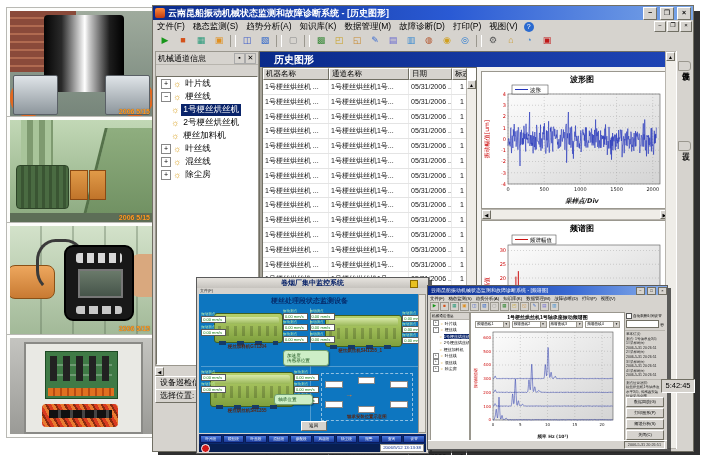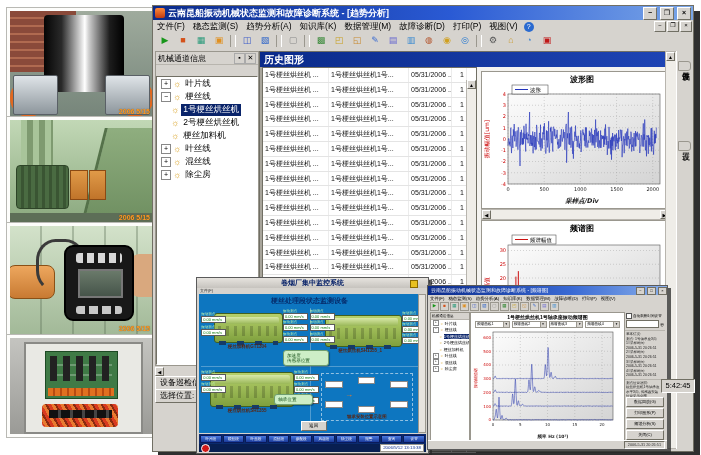--- a/index.html
+++ b/index.html
@@ -102,21 +102,21 @@
       margin:0 2px;background:#fff;flex:0 0 auto;}
   .tr-item .nico{color:#d8a020;font-size:9px;margin-right:2px;flex:0 0 auto;}
   .tr-item .lbl{padding:0 2px;}
   .tr-item.sel .lbl{background:#0a246a;color:#fff;}
   .dock-scroll{left:0;top:317px;width:102px;height:10px;}
   .dock-bar{left:0;width:102px;height:12px;font-size:8px;line-height:11px;padding:0 4px;}
 
   
   #mdi{left:104px;top:2px;width:408px;bottom:0;background:#a9a69c;border:1px solid #716f64;}
   .mdi-caption{left:0;top:0;right:0;height:15px;background:linear-gradient(90deg,#0a2a8a,#1e44b4);
-      color:#fff;font-weight:bold;font-size:10px;line-height:15px;padding-left:4px;}
+      color:#fff;font-weight:bold;font-size:10px;line-height:15px;padding-left:14px;}
   #htable{left:2px;top:15px;width:213px;bottom:1px;background:#fff;border:1px solid #716f64;}
   .th-row{display:flex;height:12px;}
   .th{border:1px solid;border-color:#fff #716f64 #716f64 #fff;background:#d6d3ce;font-size:7.5px;
       line-height:10px;padding:0 2px;white-space:nowrap;overflow:hidden;box-sizing:border-box;}
   .td-row{display:flex;height:13.8px;border-bottom:1px solid #e4e4e4;}
   .td{font-size:7px;line-height:13px;padding:0 2px;white-space:nowrap;overflow:hidden;
       border-right:1px solid #ececec;box-sizing:border-box;color:#111;}
   #htable .vsb{position:absolute;right:0;top:12px;bottom:0;width:9px;background:#efede8;border-left:1px solid #b8b5ae;}
   .sbbtn{width:9px;height:9px;font-size:5px;text-align:center;line-height:8px;border:1px solid;
       border-color:#fff #716f64 #716f64 #fff;background:#d6d3ce;box-sizing:border-box;}
@@ -257,21 +257,21 @@
         </div>
         <div class="wires"></div>
         <div class="plugs"></div>
       </div>
     </div>
   </div>
 
   <div id="main-window" class="abs">
     <div class="mw-title abs">
       <span class="tico"></span>
-      <span class="ttext">云南昆船振动机械状态监测和故障诊断系统 - [趋势分析]</span>
+      <span class="ttext">云南昆船振动机械状态监测和故障诊断系统 - [历史图形]</span>
       <span class="winbtn">−</span>
       <span class="winbtn">❐</span>
       <span class="winbtn">×</span>
     </div>
     <div class="mw-menu abs" id="menubar">
         <span class="mi">文件(F)</span>
         <span class="mi">稳态监测(S)</span>
         <span class="mi">趋势分析(A)</span>
         <span class="mi">知识库(K)</span>
         <span class="mi">数据管理(M)</span>
@@ -360,20 +360,26 @@
       </div>
       <div class="dock-scroll abs">
         <span class="sbbtn" style="display:inline-block">◀</span>
       </div>
       <div class="dock-bar raised abs" style="top:327px;">设备巡检信息</div>
       <div class="dock-bar raised abs" style="top:340px;">选择位置:</div>
 
       <div id="mdi" class="abs">
         <div class="mdi-caption abs">历史图形</div>
         <div id="htable" class="abs">
+          <div class="th-row" id="table-head">
+              <div class="th" style="width: 66px;">机器名称</div>
+              <div class="th" style="width: 80px;">通道名称</div>
+              <div class="th" style="width: 43px;">日期</div>
+              <div class="th" style="width: 15px;">标志</div>
+            </div>
           <div id="table-body">
               <div class="td-row">
                 <div class="td" style="width: 66px;">1号梗丝烘丝机  ...</div>
                 <div class="td" style="width: 80px;">1号梗丝烘丝机1号...</div>
                 <div class="td" style="width: 43px;">05/31/2006 ...</div>
                 <div class="td" style="width: 15px; text-align: right;">1</div>
               </div>
               <div class="td-row">
                 <div class="td" style="width: 66px;">1号梗丝烘丝机  ...</div>
                 <div class="td" style="width: 80px;">1号梗丝烘丝机1号...</div>

